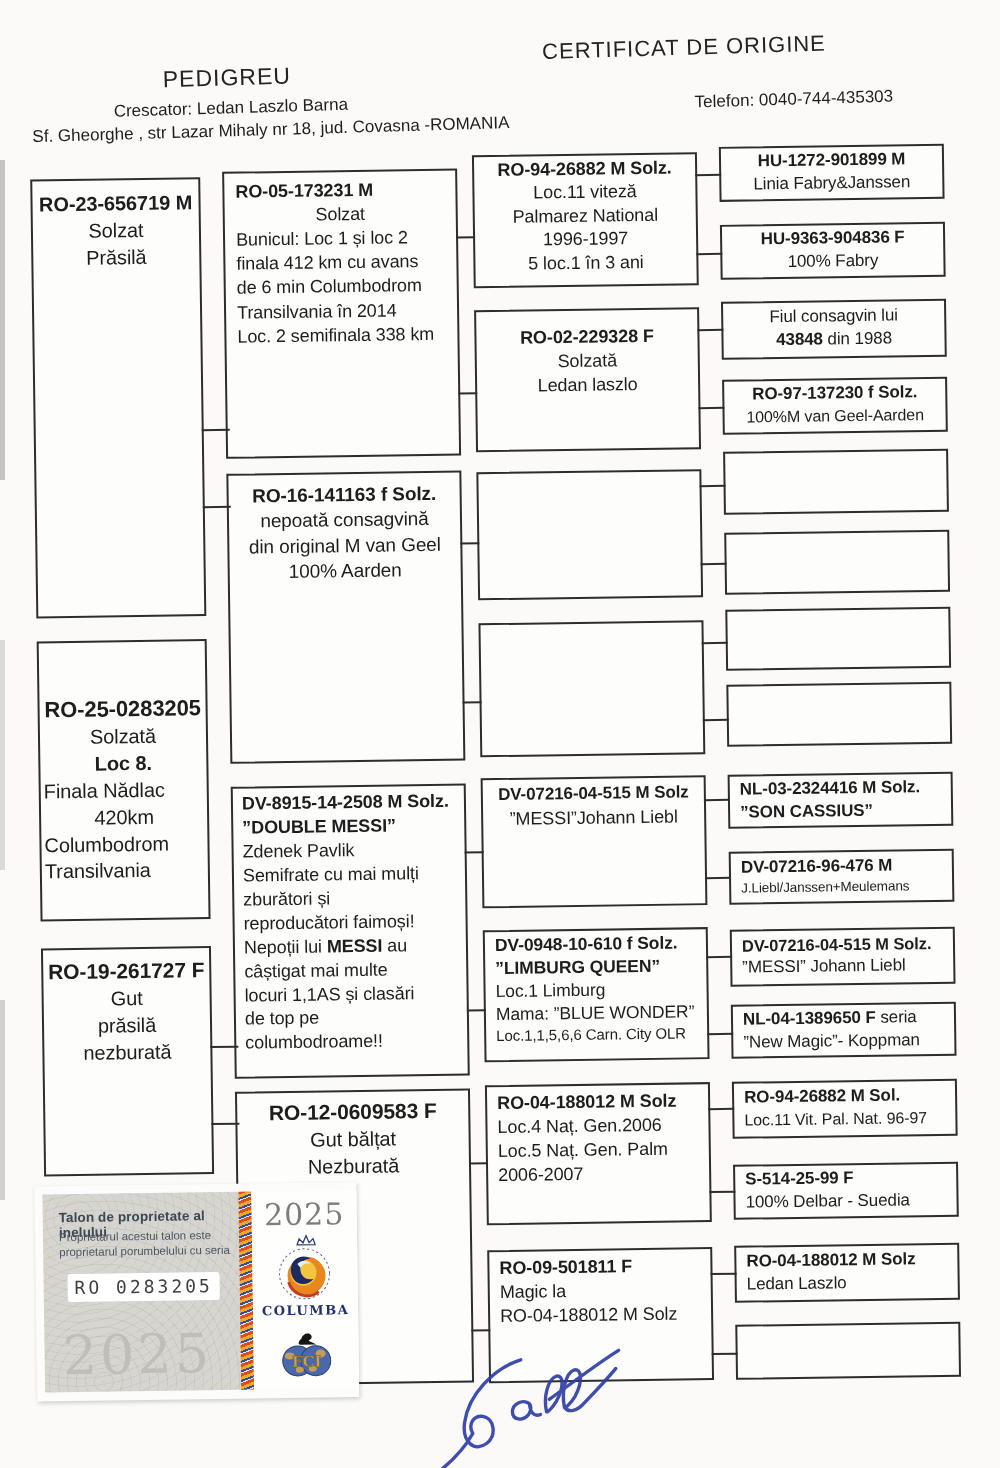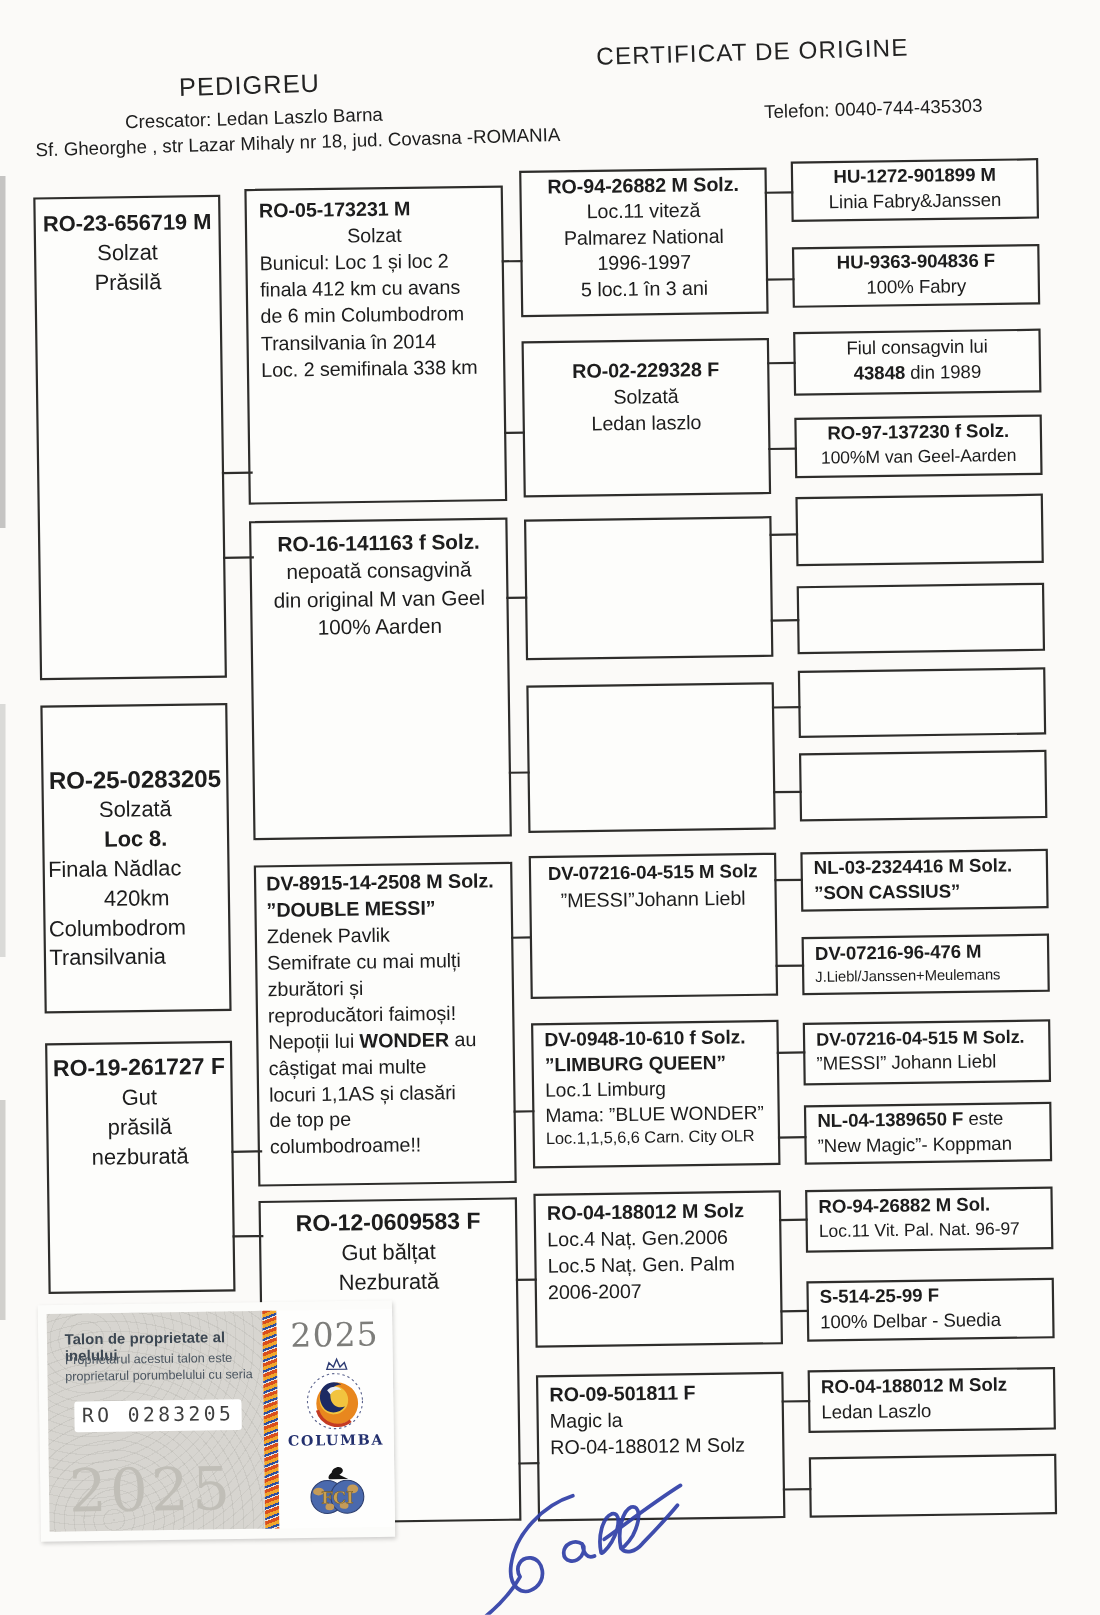--- a/index.html
+++ b/index.html
@@ -106,21 +106,21 @@
         <div class="bline"><span>din original M van Geel</span></div>
         <div class="bline"><span>100% Aarden</span></div>
       </div>
       <div class="pbox" style="left: 230px; top: 783px; width: 235px; height: 292px; font-size: 18px; padding-top: 4px; line-height: 1.33; text-align: left; padding-left: 6px; padding-right: 6px;">
         <div class="bline"><span class="b">DV-8915-14-2508 M Solz.</span></div>
         <div class="bline"><span class="b">”DOUBLE MESSI”</span></div>
         <div class="bline"><span>Zdenek Pavlik</span></div>
         <div class="bline"><span>Semifrate cu mai mulți</span></div>
         <div class="bline"><span>zburători și</span></div>
         <div class="bline"><span>reproducători faimoși!</span></div>
-        <div class="bline"><span>Nepoții lui </span><span class="b">WONDER</span><span> au</span></div>
+        <div class="bline"><span>Nepoții lui </span><span class="b">MESSI</span><span> au</span></div>
         <div class="bline"><span>câștigat mai multe</span></div>
         <div class="bline"><span>locuri 1,1AS și clasări</span></div>
         <div class="bline"><span>de top pe</span></div>
         <div class="bline"><span>columbodroame!!</span></div>
       </div>
       <div class="pbox" style="left: 230px; top: 1088px; width: 235px; height: 294px; font-size: 20px; padding-top: 6px; text-align: center;">
         <div class="bline" style="font-size: 21px;"><span class="b">RO-12-0609583 F</span></div>
         <div class="bline"><span>Gut bălțat</span></div>
         <div class="bline"><span>Nezburată</span></div>
       </div>
@@ -163,21 +163,21 @@
       <div class="pbox" style="left: 727px; top: 150px; width: 225px; height: 55px; font-size: 17px; padding-top: 2px; line-height: 1.35; text-align: center;">
         <div class="bline"><span class="b">HU-1272-901899 M</span></div>
         <div class="bline"><span>Linia Fabry&amp;Janssen</span></div>
       </div>
       <div class="pbox" style="left: 727px; top: 228px; width: 225px; height: 55px; font-size: 17px; padding-top: 2px; line-height: 1.35; text-align: center;">
         <div class="bline"><span class="b">HU-9363-904836 F</span></div>
         <div class="bline"><span>100% Fabry</span></div>
       </div>
       <div class="pbox" style="left: 727px; top: 305px; width: 225px; height: 58px; font-size: 17px; padding-top: 3px; line-height: 1.35; text-align: center;">
         <div class="bline"><span>Fiul consagvin lui</span></div>
-        <div class="bline"><span class="b">43848</span><span> din 1989</span></div>
+        <div class="bline"><span class="b">43848</span><span> din 1988</span></div>
       </div>
       <div class="pbox" style="left: 727px; top: 383px; width: 225px; height: 55px; font-size: 17px; padding-top: 2px; line-height: 1.35; text-align: center;">
         <div class="bline"><span class="b">RO-97-137230 f Solz.</span></div>
         <div class="bline" style="font-size: 16px;"><span>100%M van Geel-Aarden</span></div>
       </div>
       <div class="pbox" style="left: 727px; top: 455px; width: 225px; height: 63px;"></div>
       <div class="pbox" style="left: 727px; top: 536px; width: 225px; height: 62px;"></div>
       <div class="pbox" style="left: 727px; top: 613px; width: 225px; height: 61px;"></div>
       <div class="pbox" style="left: 727px; top: 688px; width: 225px; height: 62px;"></div>
       <div class="pbox" style="left: 727px; top: 778px; width: 225px; height: 54px; font-size: 17px; padding-top: 2px; line-height: 1.35; text-align: left; padding-left: 7px; padding-right: 7px;">
@@ -186,21 +186,21 @@
       </div>
       <div class="pbox" style="left: 727px; top: 855px; width: 225px; height: 53px; font-size: 17px; padding-top: 2px; line-height: 1.4; text-align: left; padding-left: 7px; padding-right: 7px;">
         <div class="bline"><span class="b">DV-07216-96-476 M</span></div>
         <div class="bline" style="font-size: 13.5px;"><span>J.Liebl/Janssen+Meulemans</span></div>
       </div>
       <div class="pbox" style="left: 727px; top: 933px; width: 225px; height: 57px; font-size: 17px; padding-top: 3px; line-height: 1.35; text-align: left; padding-left: 7px; padding-right: 7px;">
         <div class="bline" style="font-size: 16.5px;"><span class="b">DV-07216-04-515 M Solz.</span></div>
         <div class="bline"><span>”MESSI” Johann Liebl</span></div>
       </div>
       <div class="pbox" style="left: 727px; top: 1008px; width: 225px; height: 54px; font-size: 17px; padding-top: 2px; line-height: 1.35; text-align: left; padding-left: 7px; padding-right: 7px;">
-        <div class="bline"><span class="b">NL-04-1389650 F</span><span>  este</span></div>
+        <div class="bline"><span class="b">NL-04-1389650 F</span><span>  seria</span></div>
         <div class="bline"><span>”New Magic”- Koppman</span></div>
       </div>
       <div class="pbox" style="left: 727px; top: 1085px; width: 225px; height: 57px; font-size: 17px; padding-top: 3px; line-height: 1.35; text-align: left; padding-left: 7px; padding-right: 7px;">
         <div class="bline"><span class="b">RO-94-26882 M Sol.</span></div>
         <div class="bline" style="font-size: 16px;"><span>Loc.11 Vit. Pal. Nat. 96-97</span></div>
       </div>
       <div class="pbox" style="left: 727px; top: 1168px; width: 225px; height: 55px; font-size: 17px; padding-top: 2px; line-height: 1.35; text-align: left; padding-left: 7px; padding-right: 7px;">
         <div class="bline"><span class="b">S-514-25-99 F</span></div>
         <div class="bline"><span>100% Delbar - Suedia</span></div>
       </div>

